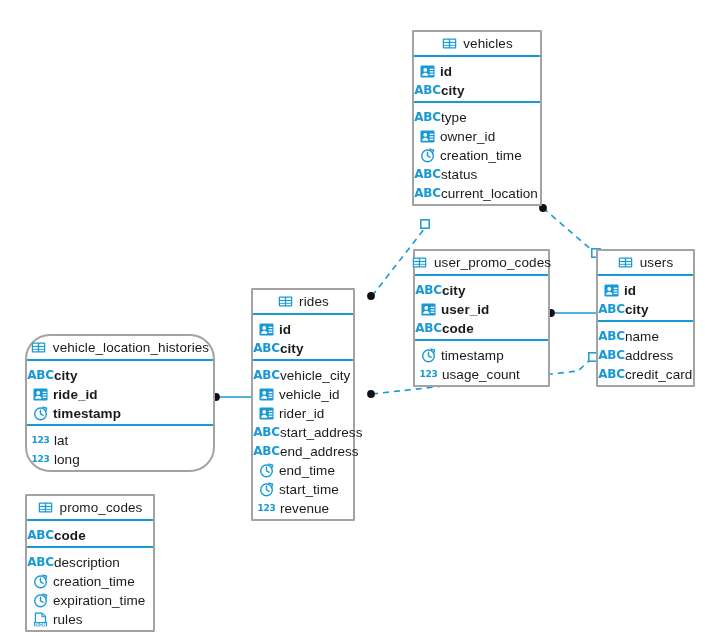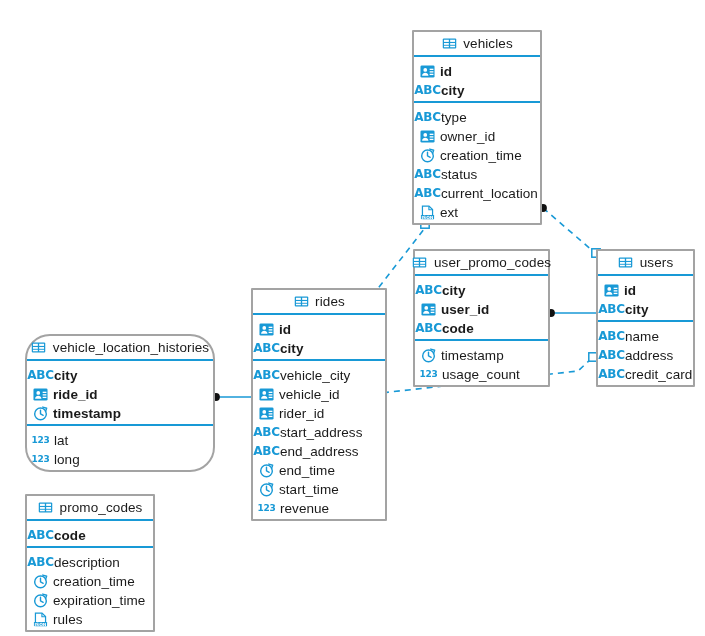--- a/index.html
+++ b/index.html
@@ -202,31 +202,20 @@
             <span class="fname">creation_time</span>
           </div>
           <div class="tn-row">
             <span class="ic ic-abc">ABC</span>
             <span class="fname">status</span>
           </div>
           <div class="tn-row">
             <span class="ic ic-abc">ABC</span>
             <span class="fname">current_location</span>
           </div>
-          <div class="tn-row">
-            <span class="ic">
-              <svg width="15" height="15" viewBox="0 0 16 16">
-                <path d="M2.6 1.2 h7.0 l3.8 3.7 v8.0 h-10.8 z" fill="none" stroke="#1899D6" stroke-width="1.3"></path>
-                <path d="M9.5 1.3 v3.7 h3.7" fill="none" stroke="#1899D6" stroke-width="1.2"></path>
-                <rect x="1.0" y="10.6" width="14" height="4.6" rx="0.6" fill="#1899D6"></rect>
-                <text x="8" y="14.4" font-family="DejaVu Sans, sans-serif" font-size="4.6" font-weight="bold" fill="#ffffff" text-anchor="middle">JSON</text>
-              </svg>
-            </span>
-            <span class="fname">ext</span>
-          </div>
         </div>
       </div>
       <div class="table-node" style="left: 413px; top: 249px; width: 137px;">
         <div class="tn-header">
           <span class="ic">
             <svg width="15" height="15" viewBox="0 0 16 16">
               <rect x="0.8" y="2.6" width="14.4" height="10.8" rx="1.2" fill="#1899D6"></rect>
               <rect x="2.1" y="4.0" width="5.2" height="2.3" fill="#ffffff"></rect>
               <rect x="8.7" y="4.0" width="5.2" height="2.3" fill="#ffffff"></rect>
               <rect x="2.1" y="7.5" width="5.2" height="1.9" fill="#ffffff"></rect>
@@ -319,21 +308,21 @@
           <div class="tn-row">
             <span class="ic ic-abc">ABC</span>
             <span class="fname">address</span>
           </div>
           <div class="tn-row">
             <span class="ic ic-abc">ABC</span>
             <span class="fname">credit_card</span>
           </div>
         </div>
       </div>
-      <div class="table-node" style="left: 251px; top: 288px; width: 136px;">
+      <div class="table-node" style="left: 251px; top: 288px; width: 104px;">
         <div class="tn-header">
           <span class="ic">
             <svg width="15" height="15" viewBox="0 0 16 16">
               <rect x="0.8" y="2.6" width="14.4" height="10.8" rx="1.2" fill="#1899D6"></rect>
               <rect x="2.1" y="4.0" width="5.2" height="2.3" fill="#ffffff"></rect>
               <rect x="8.7" y="4.0" width="5.2" height="2.3" fill="#ffffff"></rect>
               <rect x="2.1" y="7.5" width="5.2" height="1.9" fill="#ffffff"></rect>
               <rect x="8.7" y="7.5" width="5.2" height="1.9" fill="#ffffff"></rect>
               <rect x="2.1" y="10.4" width="5.2" height="1.6" fill="#ffffff"></rect>
               <rect x="8.7" y="10.4" width="5.2" height="1.6" fill="#ffffff"></rect>

